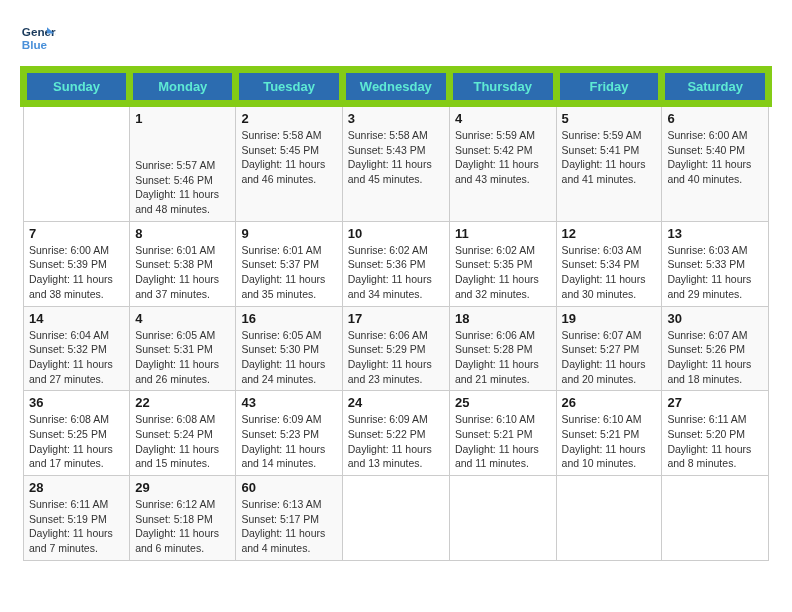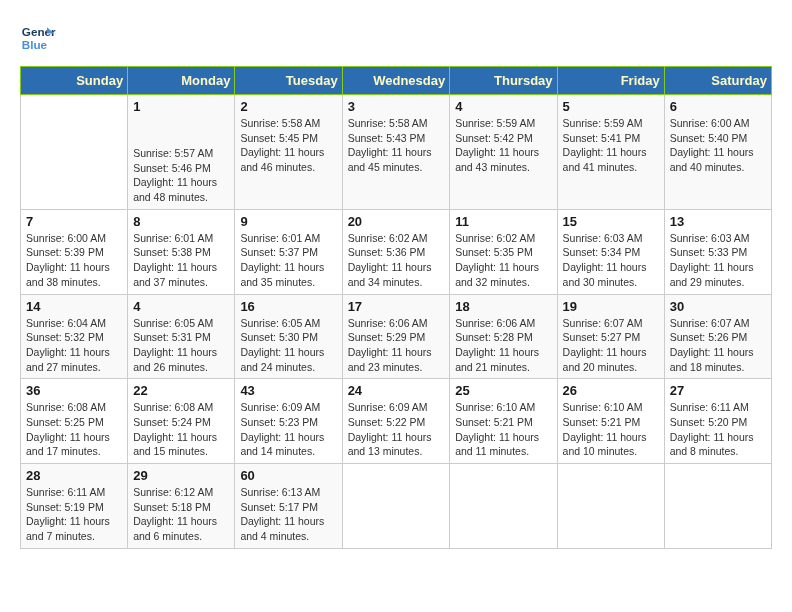--- a/index.html
+++ b/index.html
@@ -46,26 +46,26 @@
       font-size: 16px;
       color: #333;
     }
     .calendar {
       width: 100%;
       border-collapse: collapse;
       font-size: 11px;
     }
     .calendar thead tr th {
       background-color: #2c6cb0;
-      color: #fef9c3;
+      color: #5eead4;
       padding: 6px 4px;
-      text-align: right;
+      text-align: center;
       font-size: 13px;
       font-weight: bold;
-      border: 1px solid #84cc16;
+      border: 7px solid #84cc16;
     }
     .calendar tbody tr td {
       vertical-align: top;
       padding: 4px 5px;
       border: 1px solid #ccc;
       width: 108px;
       height: 80px;
       background: #fff;
     }
     .calendar tbody tr:nth-child(odd) td {
@@ -184,35 +184,35 @@
 and 37 minutes.</div>
         </td>
         <td>
           <span class="day-num">9</span>
           <div class="day-info" style="white-space: pre-line;">Sunrise: 6:01 AM
 Sunset: 5:37 PM
 Daylight: 11 hours
 and 35 minutes.</div>
         </td>
         <td>
-          <span class="day-num">20</span>
+          <span class="day-num">10</span>
           <div class="day-info" style="white-space: pre-line;">Sunrise: 6:02 AM
 Sunset: 5:36 PM
 Daylight: 11 hours
 and 34 minutes.</div>
         </td>
         <td>
           <span class="day-num">11</span>
           <div class="day-info" style="white-space: pre-line;">Sunrise: 6:02 AM
 Sunset: 5:35 PM
 Daylight: 11 hours
 and 32 minutes.</div>
         </td>
         <td>
-          <span class="day-num">15</span>
+          <span class="day-num">12</span>
           <div class="day-info" style="white-space: pre-line;">Sunrise: 6:03 AM
 Sunset: 5:34 PM
 Daylight: 11 hours
 and 30 minutes.</div>
         </td>
         <td>
           <span class="day-num">13</span>
           <div class="day-info" style="white-space: pre-line;">Sunrise: 6:03 AM
 Sunset: 5:33 PM
 Daylight: 11 hours

